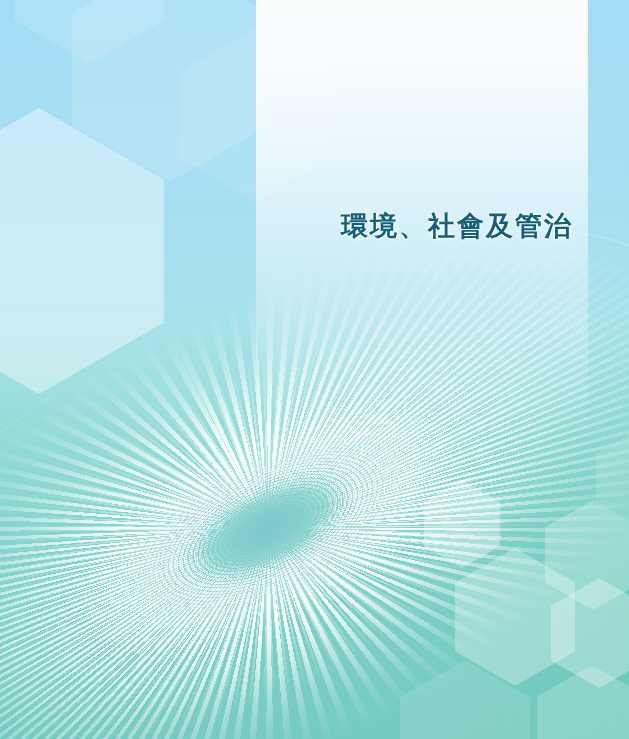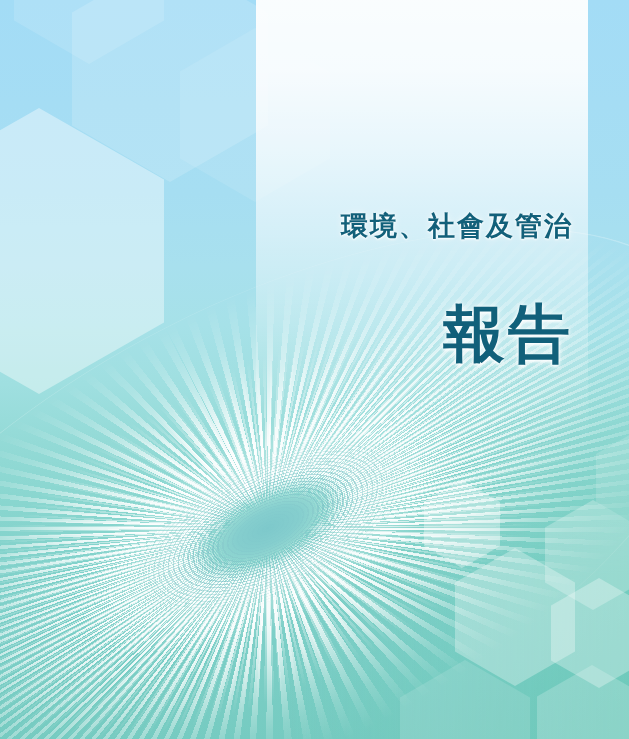--- a/index.html
+++ b/index.html
@@ -297,16 +297,15 @@
     <div class="burst" id="burst-spokes"></div>
     <div class="burst" id="burst-arc"></div>
     <div class="burst" id="burst-bloom"></div>
     <div class="burst" id="burst-spokes-fine"></div>
     <div class="burst" id="burst-rings"></div>
     <div class="burst" id="burst-core"></div>
   </div>
 
   <div id="title-block">
     <div id="subtitle">環境、社會及管治</div>
-    <div id="main-title">報告</div>
   </div>
 
 </div>
 
 </body></html>

